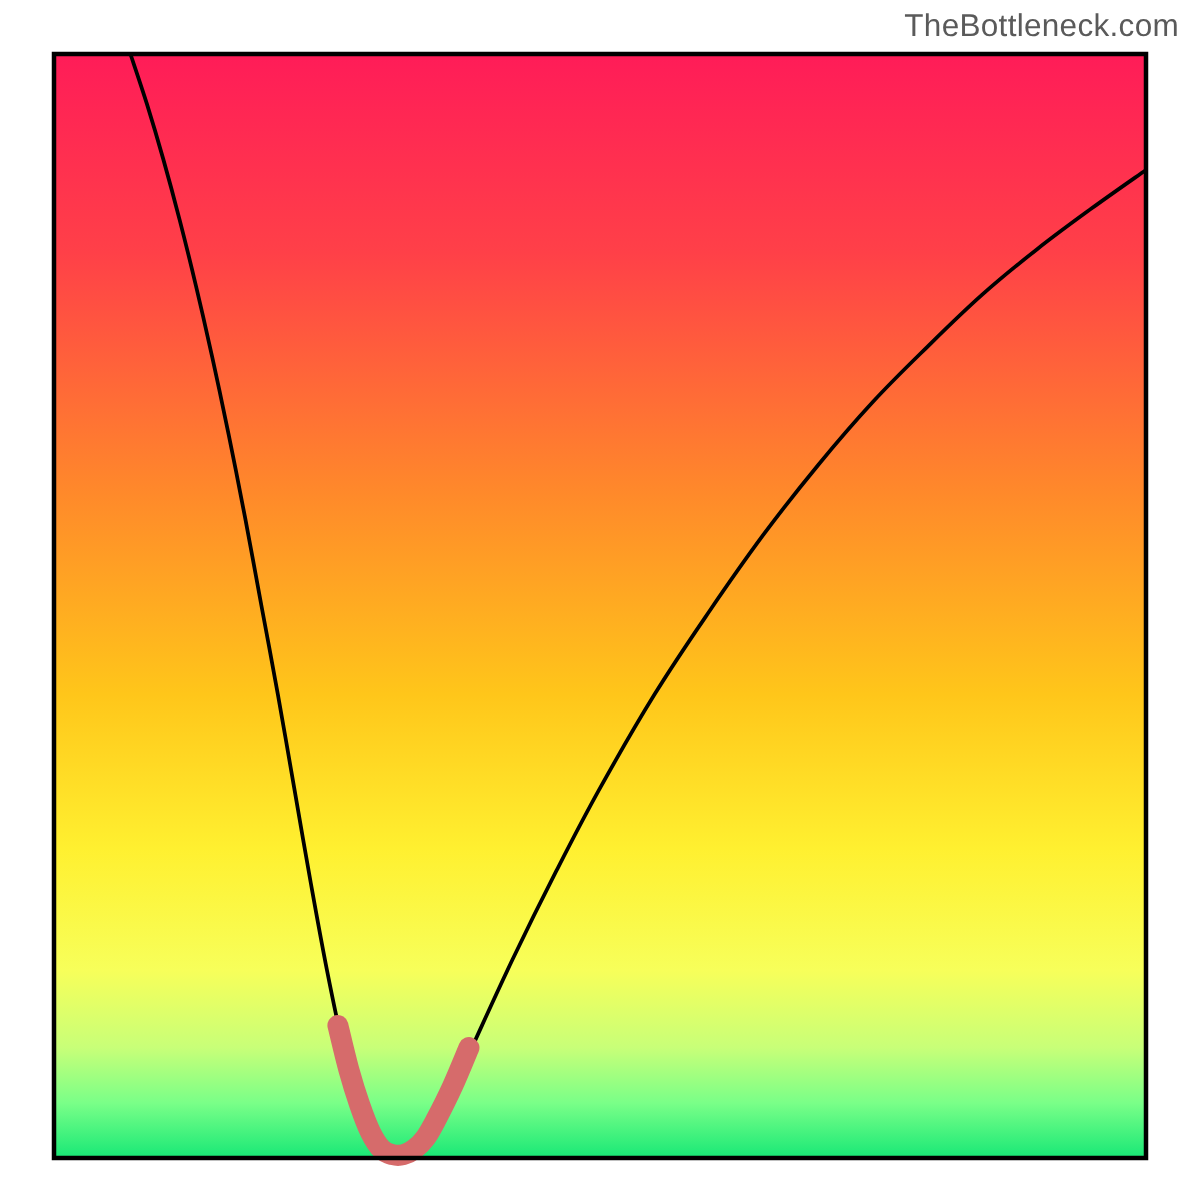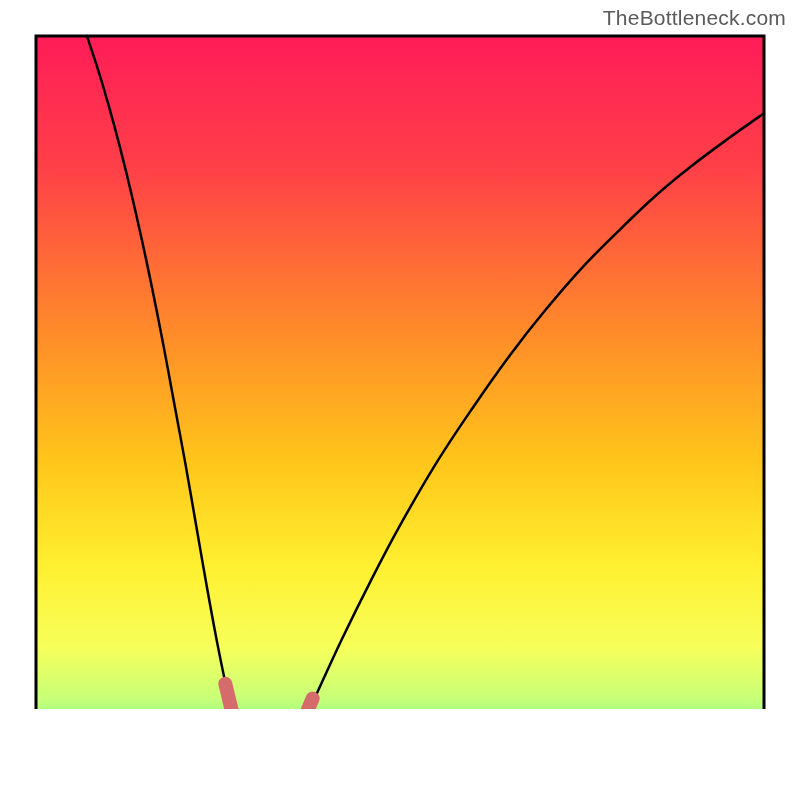--- a/index.html
+++ b/index.html
@@ -3,21 +3,21 @@
 <meta charset="utf-8">
 <style>
   body {
     margin: 0;
     padding: 0;
     background: #ffffff;
     font-family: Arial, sans-serif;
   }
   .chart-container {
     width: 800px;
-    height: 709px;
+    height: 800px;
     position: relative;
   }
   .watermark {
     position: absolute;
     top: 6px;
     right: 14px;
     color: #5a5a5a;
     font-size: 21px;
     font-weight: 500;
     z-index: 10;

